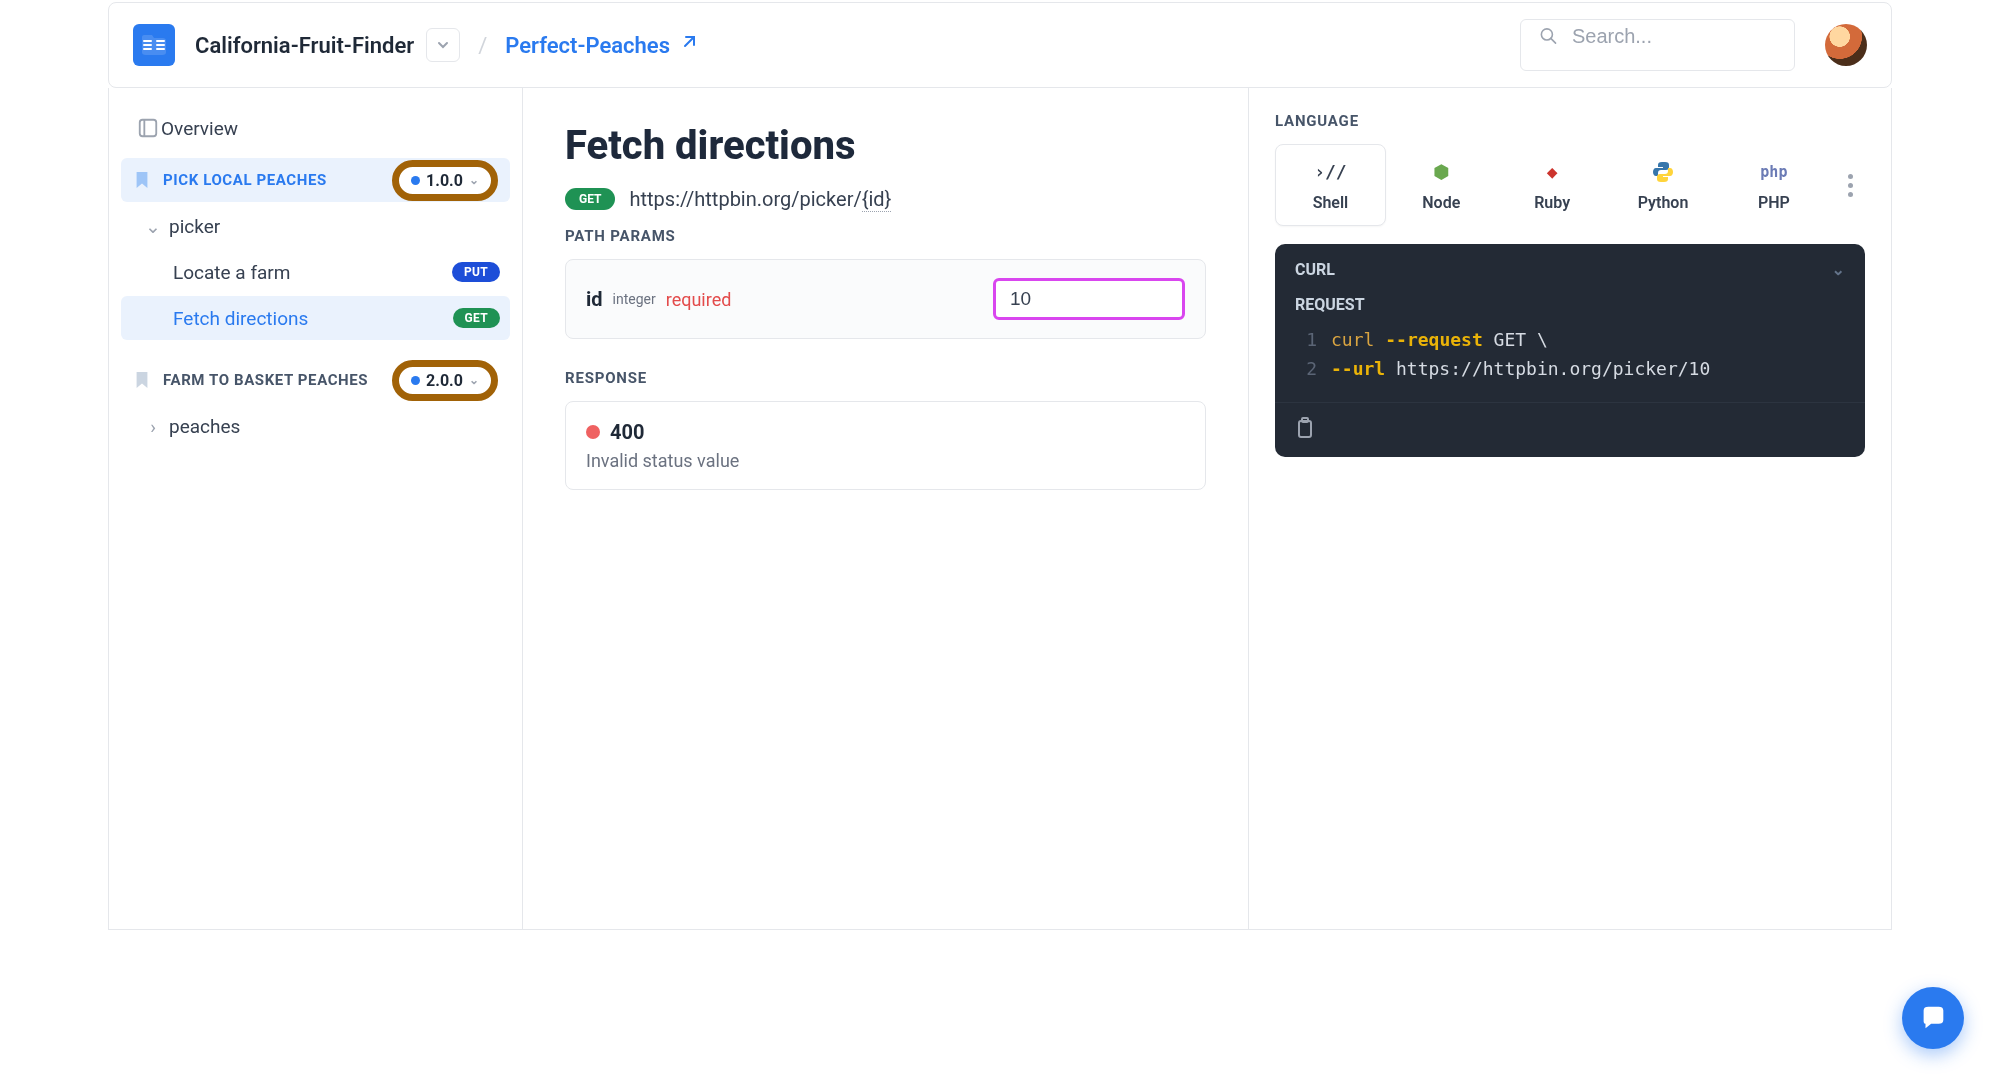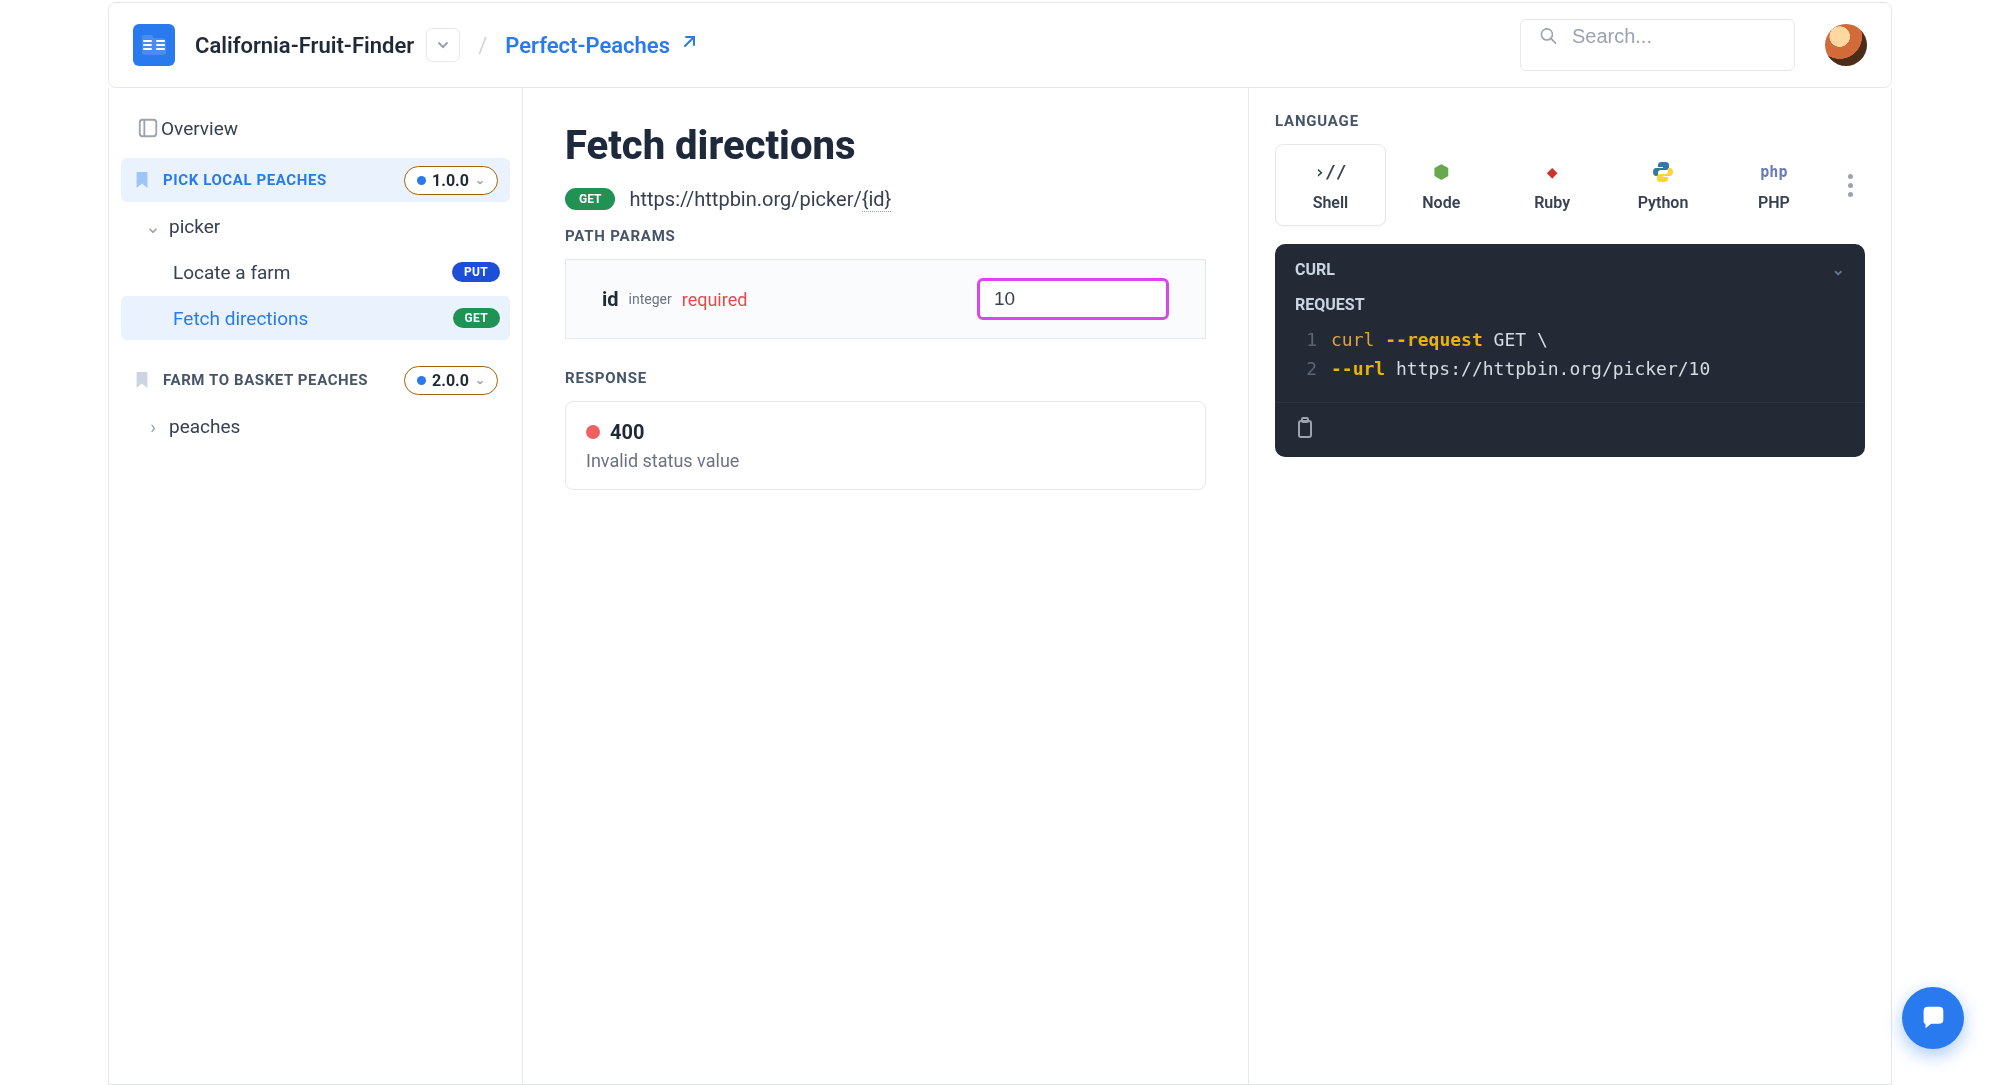--- a/index.html
+++ b/index.html
@@ -1,18 +1,18 @@
 <!DOCTYPE html>
 <html><head>
 <meta charset="utf-8">
 <style>
 * { box-sizing: border-box; margin: 0; padding: 0; }
 body { font-family: -apple-system, BlinkMacSystemFont, "Segoe UI", Roboto, Helvetica, Arial, sans-serif; background: #fff; color: #1f2937; }
 
-.app { width: 2000px; height: 1085px; padding: 0 108px; display: flex; flex-direction: column; }
+.app { width: 2000px; height: 930px; padding: 0 108px; display: flex; flex-direction: column; }
 
 
 .header { display: flex; align-items: center; height: 86px; border: 1px solid #e5e7eb; border-radius: 8px; margin-top: 2px; padding: 0 24px; background:#fff; }
 .logo { width: 42px; height: 42px; background: #2a7aef; border-radius: 6px; display: flex; align-items: center; justify-content: center; margin-right: 20px; }
 .logo svg { width: 28px; height: 22px; }
 .crumb-org { font-size: 22px; font-weight: 600; color: #1f2937; margin-right: 12px; }
 .crumb-drop { width: 34px; height: 34px; border: 1px solid #e5e7eb; border-radius: 6px; display:flex; align-items:center; justify-content:center; color:#6b7280; margin-right: 18px; cursor:pointer; }
 .crumb-sep { color:#d1d5db; font-size: 22px; margin-right: 18px; }
 .crumb-proj { font-size: 22px; font-weight: 600; color: #2a7aef; margin-right: 10px; }
 .ext-icon { color:#2a7aef; }
@@ -34,42 +34,42 @@
 .sb-row .lead { width: 26px; display:flex; justify-content:center; color:#9ca3af; }
 .overview-ic { width:22px; height:22px; }
 .sb-section { display:flex; align-items:center; height: 44px; padding: 0 12px; border-radius:6px; margin-top: 8px; }
 .sb-section.active { background:#eaf2fd; }
 .bm-icon { width:18px; height:18px; margin-right: 12px; }
 .bm-icon.a { color:#9ec5f7; }
 .bm-icon.g { color:#cbd5e1; }
 .sec-title { font-size: 15px; font-weight: 700; letter-spacing: .6px; flex:1; }
 .sec-title.a { color:#2a7aef; }
 .sec-title.g { color:#475569; }
-.ver-pill { display:flex; align-items:center; gap:6px; background:#fff; border:1px solid #a16207; border-radius: 999px; padding: 4px 12px; font-size: 16px; font-weight:700; cursor:pointer; }
+.ver-pill { display:flex; align-items:center; gap:6px; background:#fff; border:7px solid #a16207; border-radius: 999px; padding: 4px 12px; font-size: 16px; font-weight:700; cursor:pointer; }
 .ver-dot { width:9px; height:9px; background:#2a7aef; border-radius:50%; }
 .ver-caret { color:#9ca3af; font-size:12px; }
 .tree-row { display:flex; align-items:center; height: 44px; padding: 0 10px 0 22px; border-radius:6px; font-size: 19px; margin-top: 2px; cursor:pointer; }
 .tree-row .chev { width:20px; color:#9ca3af; display:flex; justify-content:center; }
 .tree-row .label { flex:1; margin-left: 6px; color:#374151; }
 .tree-row.indent { padding-left: 46px; }
 .tree-row.active { background:#eaf2fd; }
 .tree-row.active .label { color:#2a7aef; }
 .badge { font-size: 12px; font-weight:700; color:#fff; border-radius: 999px; padding: 3px 12px; letter-spacing:.3px; }
 .badge.put { background:#1d4ed8; }
 .badge.get { background:#1f9254; }
 
 
 h1 { font-size: 40px; font-weight: 800; color:#1e293b; margin-bottom: 18px; }
 .endpoint-line { display:flex; align-items:center; gap:14px; margin-bottom: 16px; }
 .ep-badge { background:#1f9254; color:#fff; font-size:12px; font-weight:700; border-radius:999px; padding: 4px 14px; }
 .ep-url { font-size: 20px; color:#374151; }
 .ep-url .param { border-bottom: 1px dotted #9ca3af; }
 .desc { font-size: 22px; line-height: 1.55; color:#374151; padding-bottom: 26px; border-bottom: 1px solid #e5e7eb; margin-bottom: 24px; }
 .sec-label { font-size: 15px; font-weight:700; letter-spacing:.8px; color:#475569; margin-bottom: 14px; }
-.param-box { border:1px solid #e5e7eb; border-radius:0; background:#fafbfc; padding: 18px 36px; display:flex; align-items:center; margin-bottom: 30px; }
+.param-box { border:1px solid #e5e7eb; border-radius:8px; background:#fafbfc; padding: 18px 20px; display:flex; align-items:center; margin-bottom: 30px; }
 .param-name { font-size: 20px; font-weight:700; color:#1f2937; margin-right: 10px; }
 .param-type { font-size: 14px; color:#6b7280; margin-right: 10px; }
 .param-req { font-size: 18px; color:#e34b4b; }
 .param-box .spacer2 { flex:1; }
 .param-input { background:#fff; border:3px solid #d946ef; border-radius:6px; height:42px; width: 192px; padding: 0 14px; font-size: 19px; color:#374151; outline:none; }
 .resp-box { border:1px solid #e5e7eb; border-radius:8px; padding: 18px 20px; cursor:pointer; }
 .resp-head { display:flex; align-items:center; gap:10px; font-size:20px; font-weight:700; }
 .status-dot { width:14px; height:14px; border-radius:50%; background:#ef6161; display:inline-block; }
 .resp-msg { font-size: 18px; color:#6b7280; margin-top: 6px; }
 

